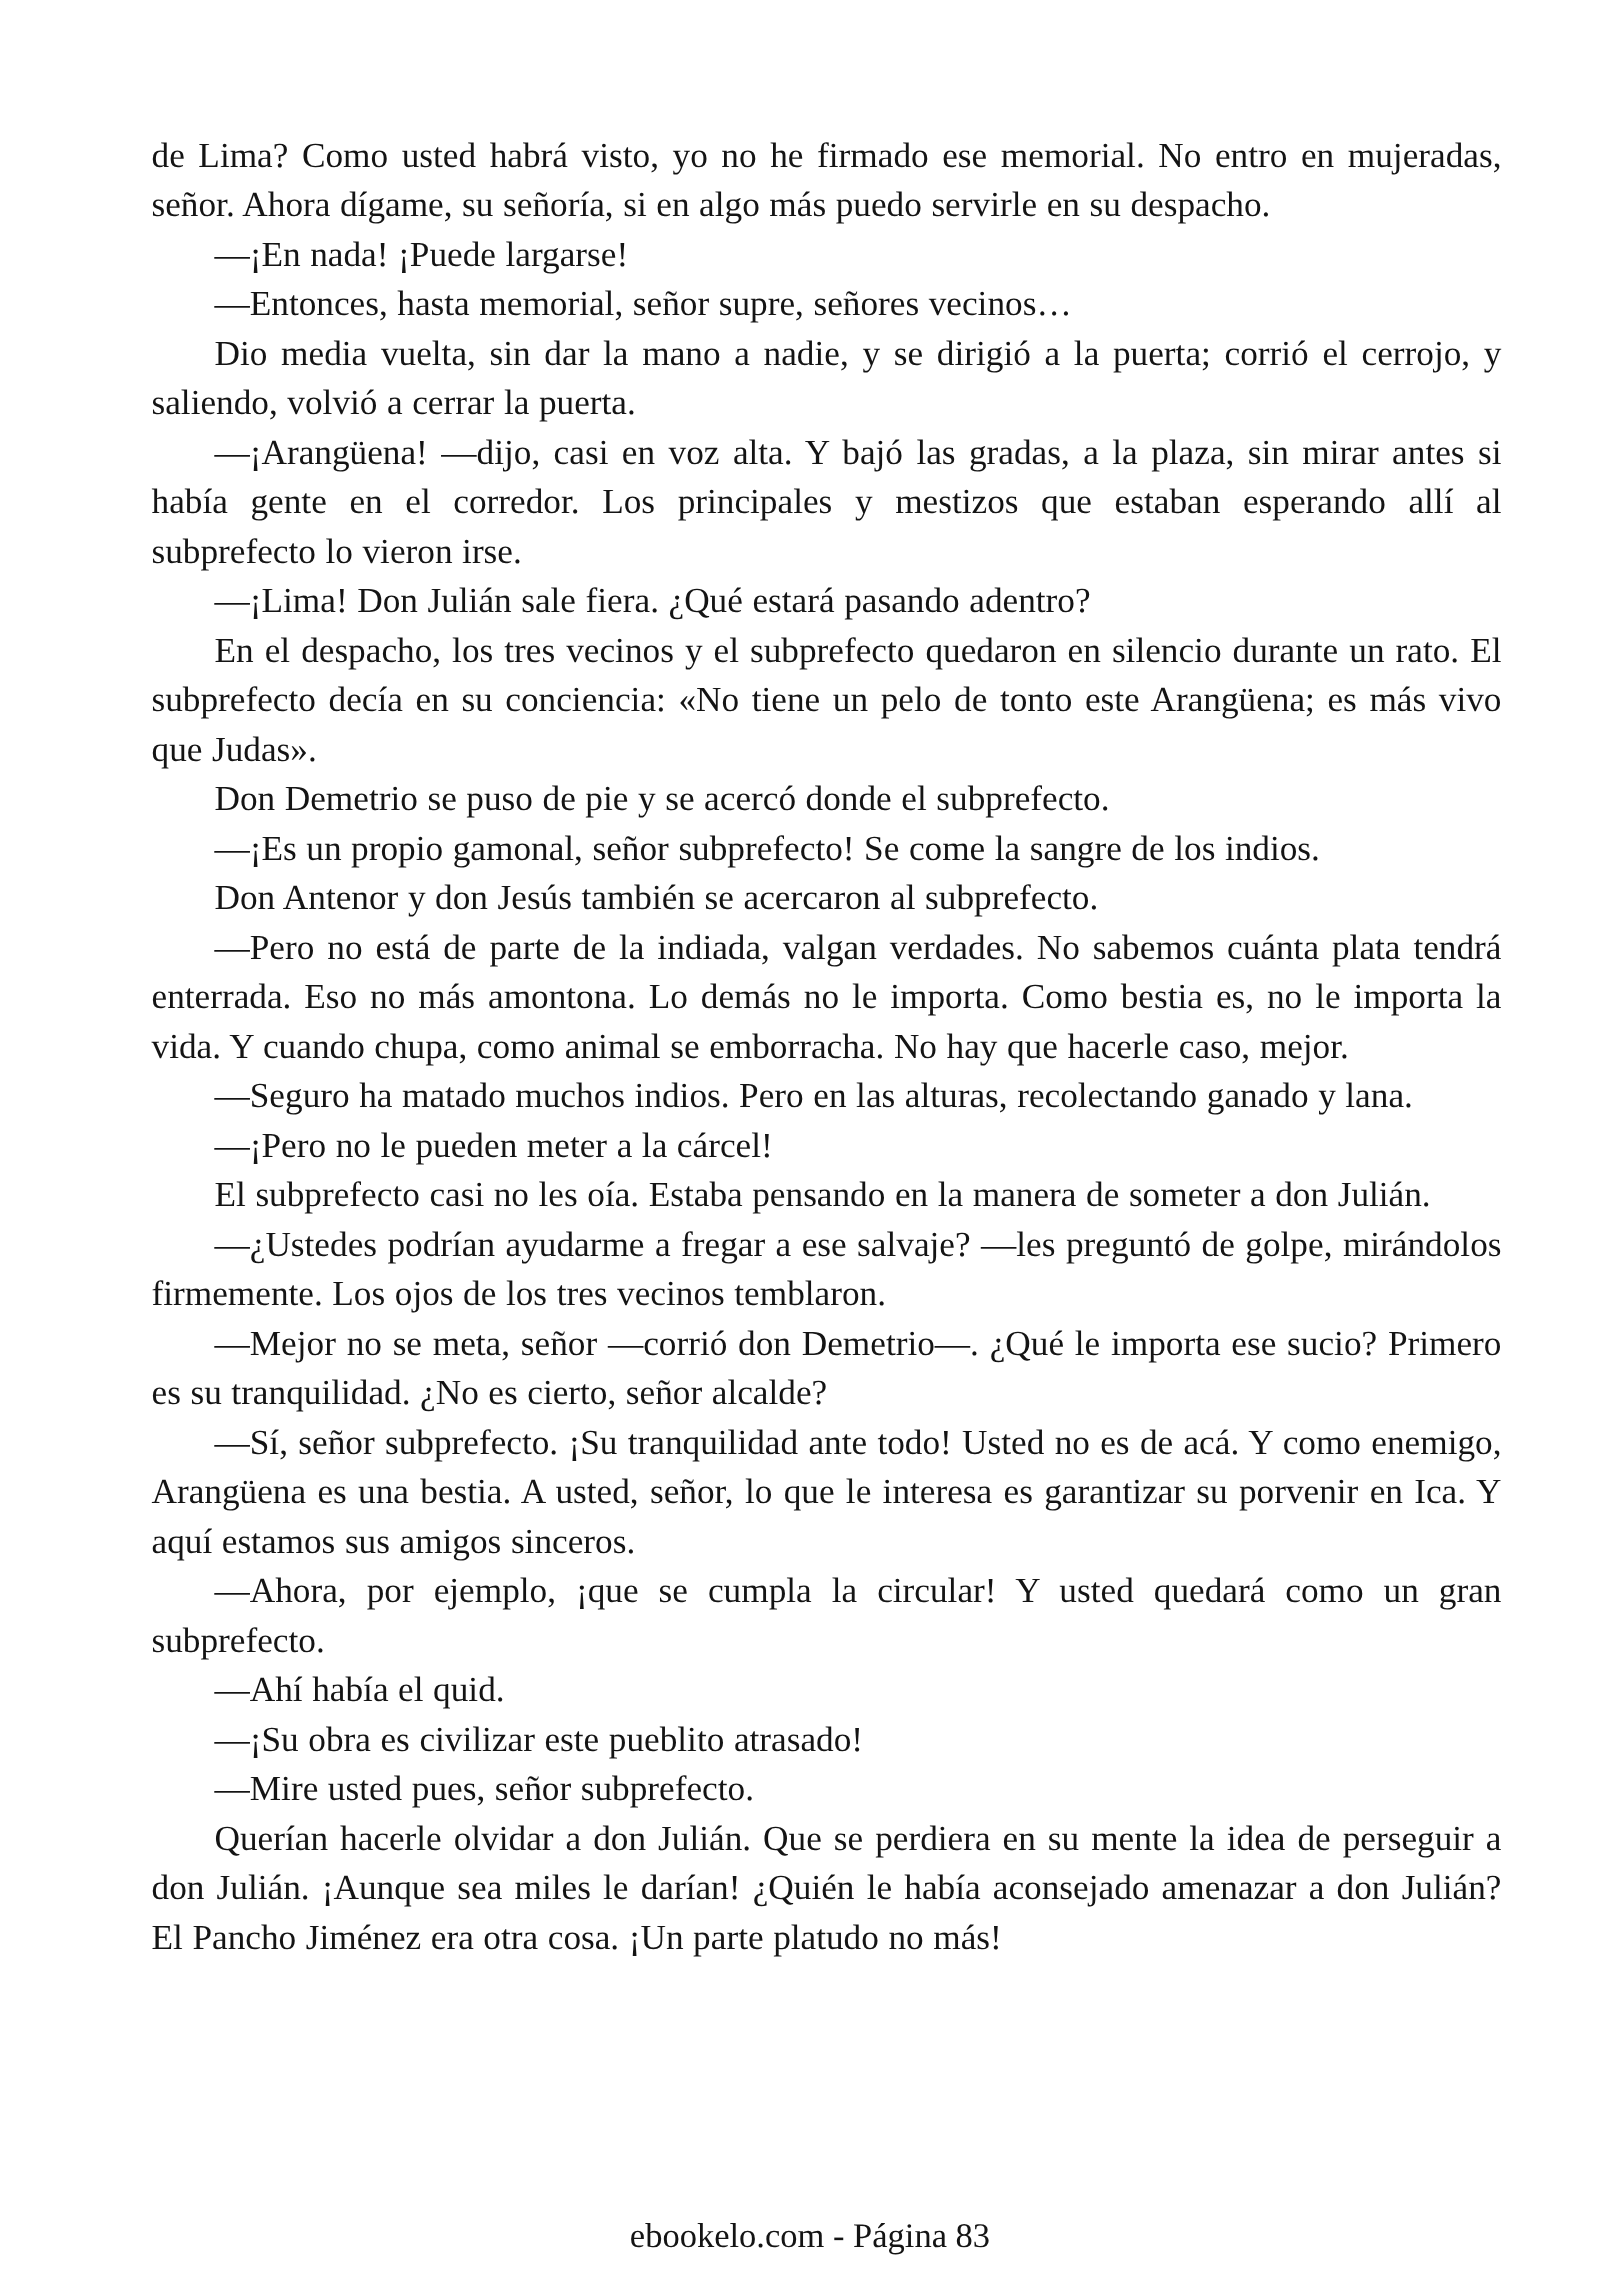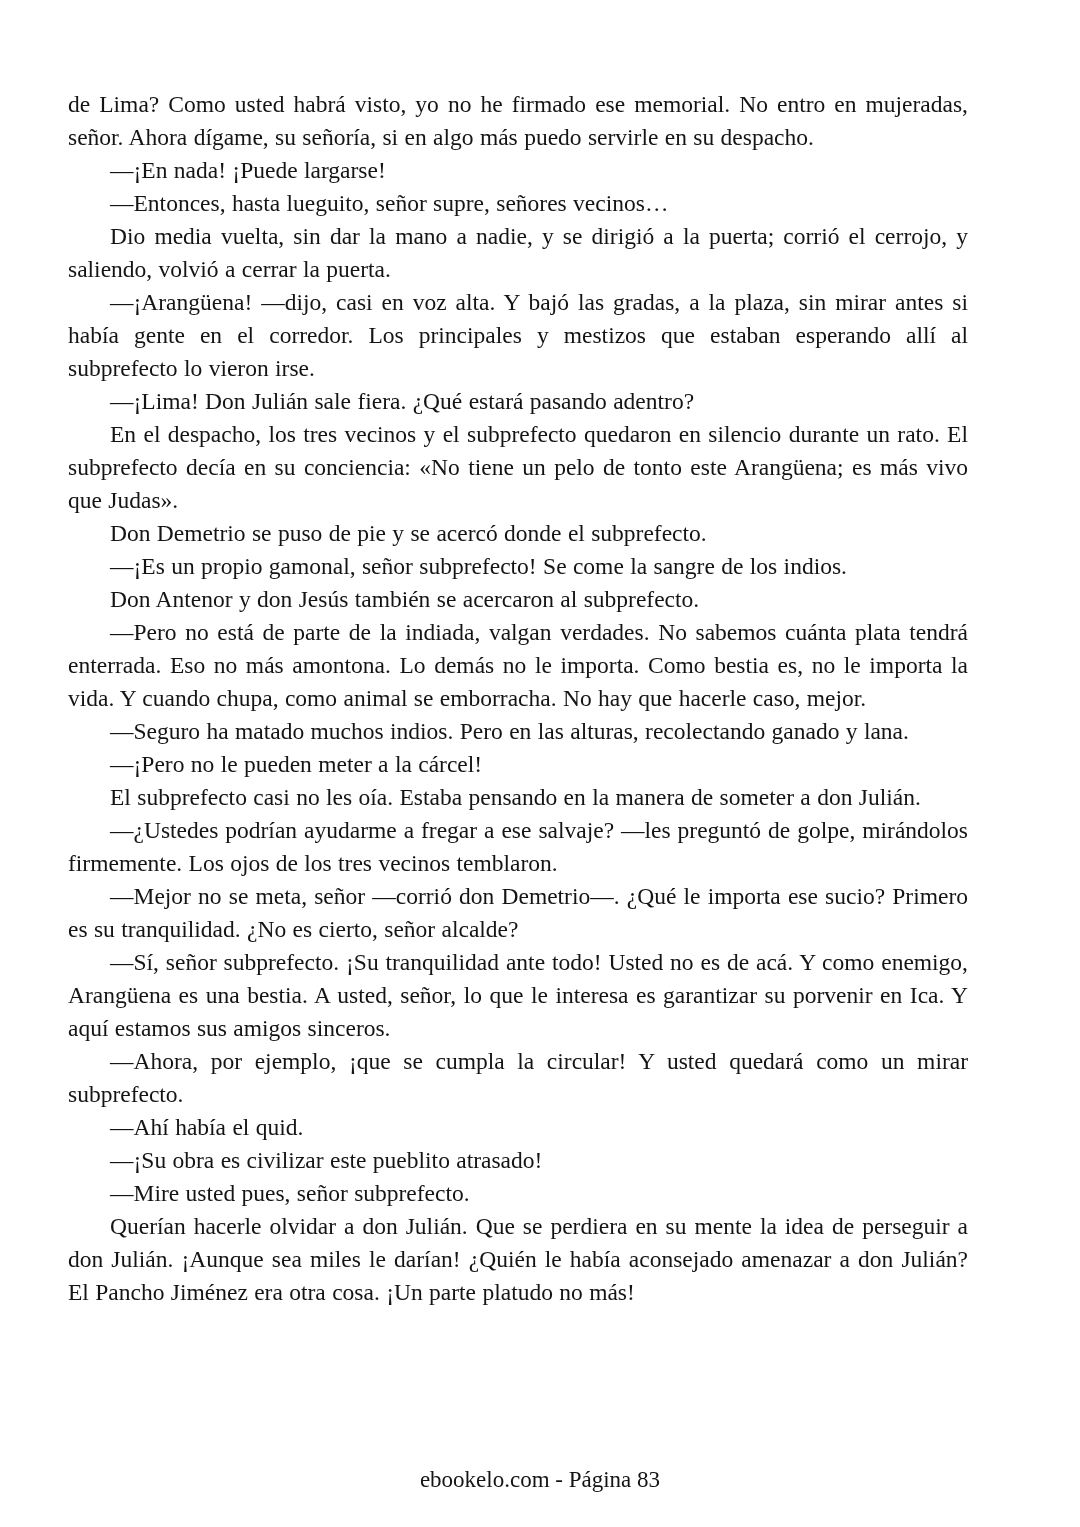--- a/index.html
+++ b/index.html
@@ -7,21 +7,21 @@
     padding: 0;
     background: #ffffff;
   }
   .page {
     position: relative;
     width: 1080px;
     height: 1527px;
     margin: 0 auto;
     background: #ffffff;
     box-sizing: border-box;
-    padding: 88px 90px 0 68px;
+    padding: 88px 90px 0 101px;
     overflow: hidden;
   }
   .text-block {
     width: 900px;
   }
   .text-block p {
     margin: 0;
     padding: 0;
     font-family: "Liberation Serif", "DejaVu Serif", serif;
     font-size: 23.5px;
@@ -31,51 +31,51 @@
     text-indent: 42px;
     word-spacing: 0.5px;
   }
   .text-block p.no-indent {
     text-indent: 0;
   }
   .footer {
     position: absolute;
     left: 0;
     right: 0;
-    bottom: 33px;
+    bottom: 22px;
     text-align: center;
     font-family: "Liberation Serif", "DejaVu Serif", serif;
     font-size: 23px;
     line-height: 28px;
     color: #141414;
   }
 </style>
 </head>
 <body>
 
 <div class="page">
   <div class="text-block">
       <p class="no-indent">de Lima? Como usted habrá visto, yo no he firmado ese memorial. No entro en mujeradas, señor. Ahora dígame, su señoría, si en algo más puedo servirle en su despacho.</p>
       <p>—¡En nada! ¡Puede largarse!</p>
-      <p>—Entonces, hasta lueguito, señor supre, señores vecinos…</p>
+      <p>—Entonces, hasta memorial, señor supre, señores vecinos…</p>
       <p>Dio media vuelta, sin dar la mano a nadie, y se dirigió a la puerta; corrió el cerrojo, y saliendo, volvió a cerrar la puerta.</p>
       <p>—¡Arangüena! —dijo, casi en voz alta. Y bajó las gradas, a la plaza, sin mirar antes si había gente en el corredor. Los principales y mestizos que estaban esperando allí al subprefecto lo vieron irse.</p>
       <p>—¡Lima! Don Julián sale fiera. ¿Qué estará pasando adentro?</p>
       <p>En el despacho, los tres vecinos y el subprefecto quedaron en silencio durante un rato. El subprefecto decía en su conciencia: «No tiene un pelo de tonto este Arangüena; es más vivo que Judas».</p>
       <p>Don Demetrio se puso de pie y se acercó donde el subprefecto.</p>
       <p>—¡Es un propio gamonal, señor subprefecto! Se come la sangre de los indios.</p>
       <p>Don Antenor y don Jesús también se acercaron al subprefecto.</p>
       <p>—Pero no está de parte de la indiada, valgan verdades. No sabemos cuánta plata tendrá enterrada. Eso no más amontona. Lo demás no le importa. Como bestia es, no le importa la vida. Y cuando chupa, como animal se emborracha. No hay que hacerle caso, mejor.</p>
       <p>—Seguro ha matado muchos indios. Pero en las alturas, recolectando ganado y lana.</p>
       <p>—¡Pero no le pueden meter a la cárcel!</p>
       <p>El subprefecto casi no les oía. Estaba pensando en la manera de someter a don Julián.</p>
       <p>—¿Ustedes podrían ayudarme a fregar a ese salvaje? —les preguntó de golpe, mirándolos firmemente. Los ojos de los tres vecinos temblaron.</p>
       <p>—Mejor no se meta, señor —corrió don Demetrio—. ¿Qué le importa ese sucio? Primero es su tranquilidad. ¿No es cierto, señor alcalde?</p>
       <p>—Sí, señor subprefecto. ¡Su tranquilidad ante todo! Usted no es de acá. Y como enemigo, Arangüena es una bestia. A usted, señor, lo que le interesa es garantizar su porvenir en Ica. Y aquí estamos sus amigos sinceros.</p>
-      <p>—Ahora, por ejemplo, ¡que se cumpla la circular! Y usted quedará como un mirar subprefecto.</p>
+      <p>—Ahora, por ejemplo, ¡que se cumpla la circular! Y usted quedará como un gran subprefecto.</p>
       <p>—Ahí había el quid.</p>
       <p>—¡Su obra es civilizar este pueblito atrasado!</p>
       <p>—Mire usted pues, señor subprefecto.</p>
       <p>Querían hacerle olvidar a don Julián. Que se perdiera en su mente la idea de perseguir a don Julián. ¡Aunque sea miles le darían! ¿Quién le había aconsejado amenazar a don Julián? El Pancho Jiménez era otra cosa. ¡Un parte platudo no más!</p>
     </div>
   <div class="footer">
     <span>ebookelo.com - Página 83</span>
   </div>
 </div>
 

